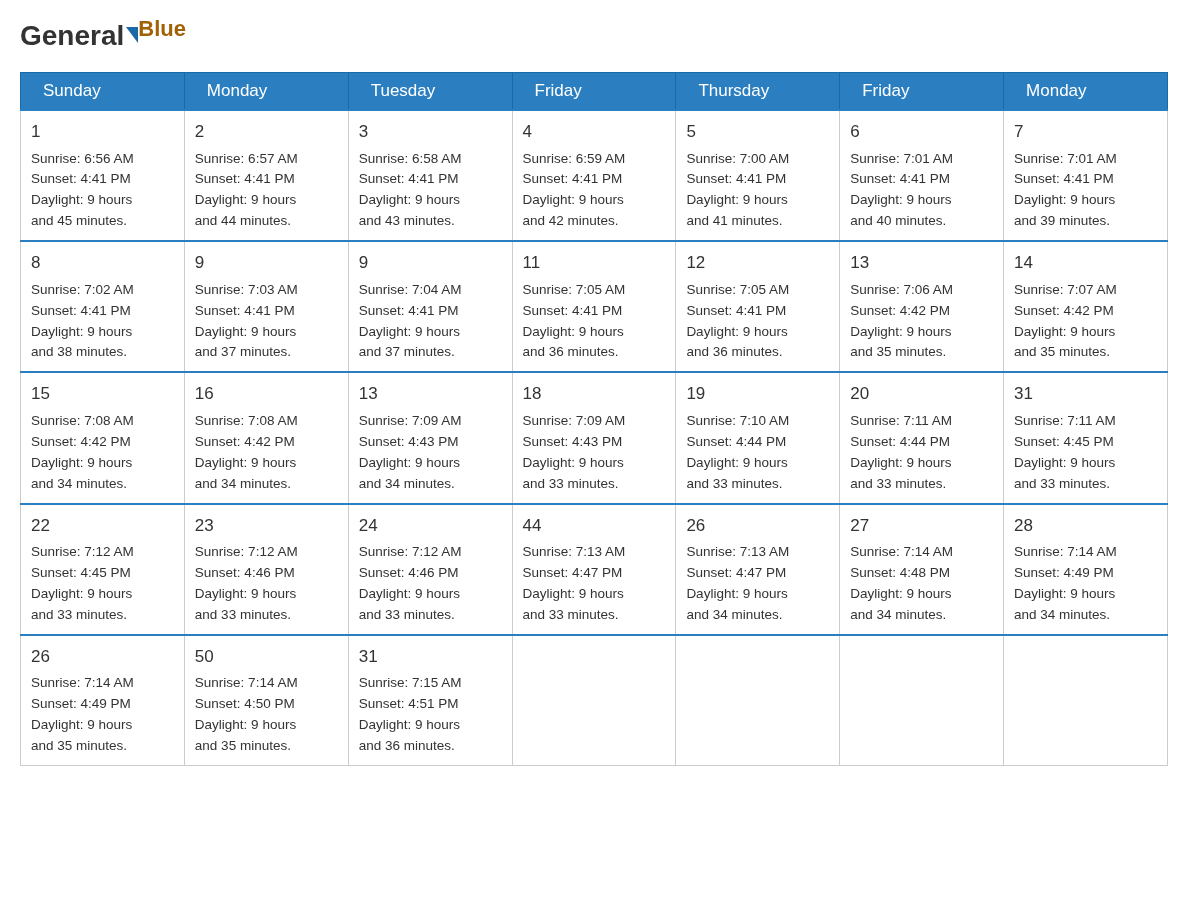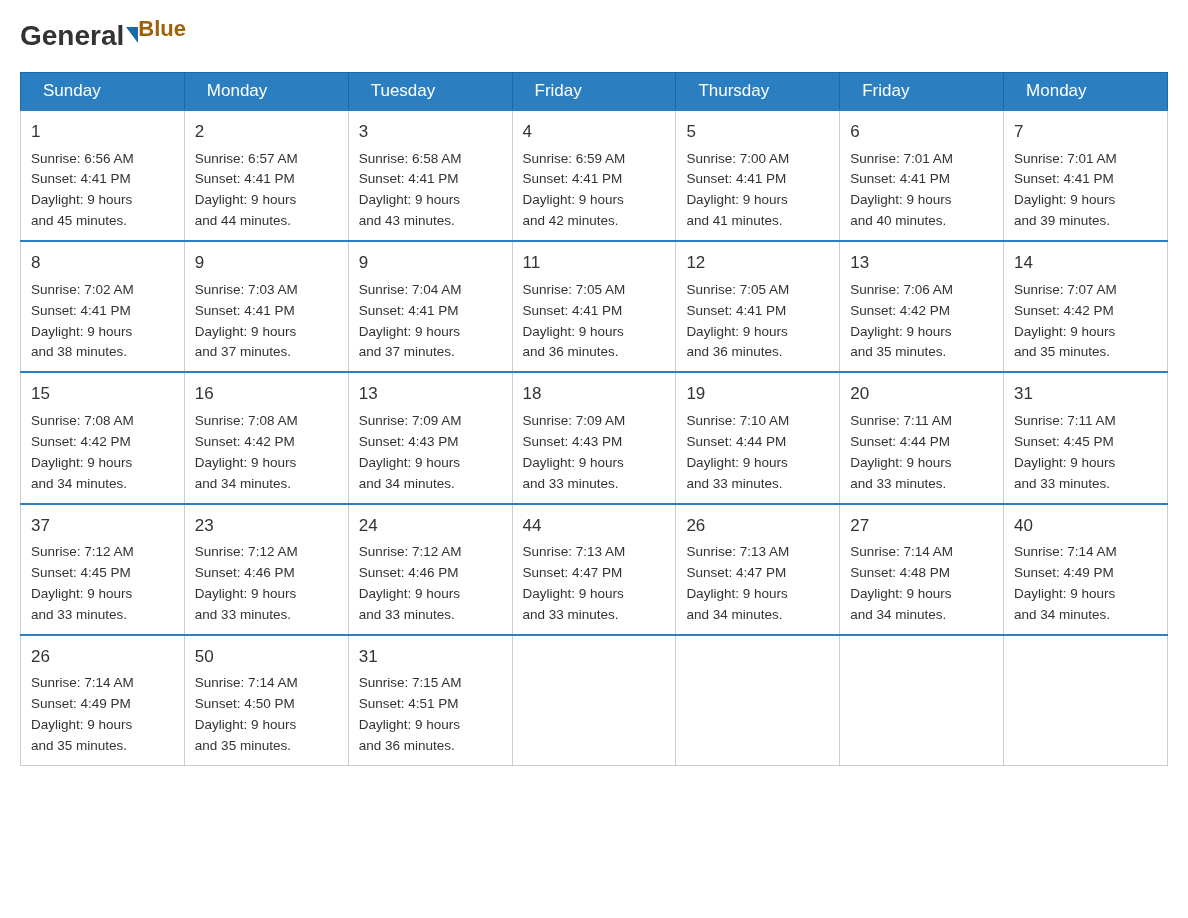--- a/index.html
+++ b/index.html
@@ -201,21 +201,21 @@
           <span class="day-number">20</span>
           <div class="cell-info">Sunrise: 7:11 AM<br>Sunset: 4:44 PM<br>Daylight: 9 hours<br>and 33 minutes.</div>
         </td>
         <td>
           <span class="day-number">31</span>
           <div class="cell-info">Sunrise: 7:11 AM<br>Sunset: 4:45 PM<br>Daylight: 9 hours<br>and 33 minutes.</div>
         </td>
       </tr>
       <tr>
         <td>
-          <span class="day-number">37</span>
+          <span class="day-number">22</span>
           <div class="cell-info">Sunrise: 7:12 AM<br>Sunset: 4:45 PM<br>Daylight: 9 hours<br>and 33 minutes.</div>
         </td>
         <td>
           <span class="day-number">23</span>
           <div class="cell-info">Sunrise: 7:12 AM<br>Sunset: 4:46 PM<br>Daylight: 9 hours<br>and 33 minutes.</div>
         </td>
         <td>
           <span class="day-number">24</span>
           <div class="cell-info">Sunrise: 7:12 AM<br>Sunset: 4:46 PM<br>Daylight: 9 hours<br>and 33 minutes.</div>
         </td>
@@ -225,21 +225,21 @@
         </td>
         <td>
           <span class="day-number">26</span>
           <div class="cell-info">Sunrise: 7:13 AM<br>Sunset: 4:47 PM<br>Daylight: 9 hours<br>and 34 minutes.</div>
         </td>
         <td>
           <span class="day-number">27</span>
           <div class="cell-info">Sunrise: 7:14 AM<br>Sunset: 4:48 PM<br>Daylight: 9 hours<br>and 34 minutes.</div>
         </td>
         <td>
-          <span class="day-number">40</span>
+          <span class="day-number">28</span>
           <div class="cell-info">Sunrise: 7:14 AM<br>Sunset: 4:49 PM<br>Daylight: 9 hours<br>and 34 minutes.</div>
         </td>
       </tr>
       <tr>
         <td>
           <span class="day-number">26</span>
           <div class="cell-info">Sunrise: 7:14 AM<br>Sunset: 4:49 PM<br>Daylight: 9 hours<br>and 35 minutes.</div>
         </td>
         <td>
           <span class="day-number">50</span>

